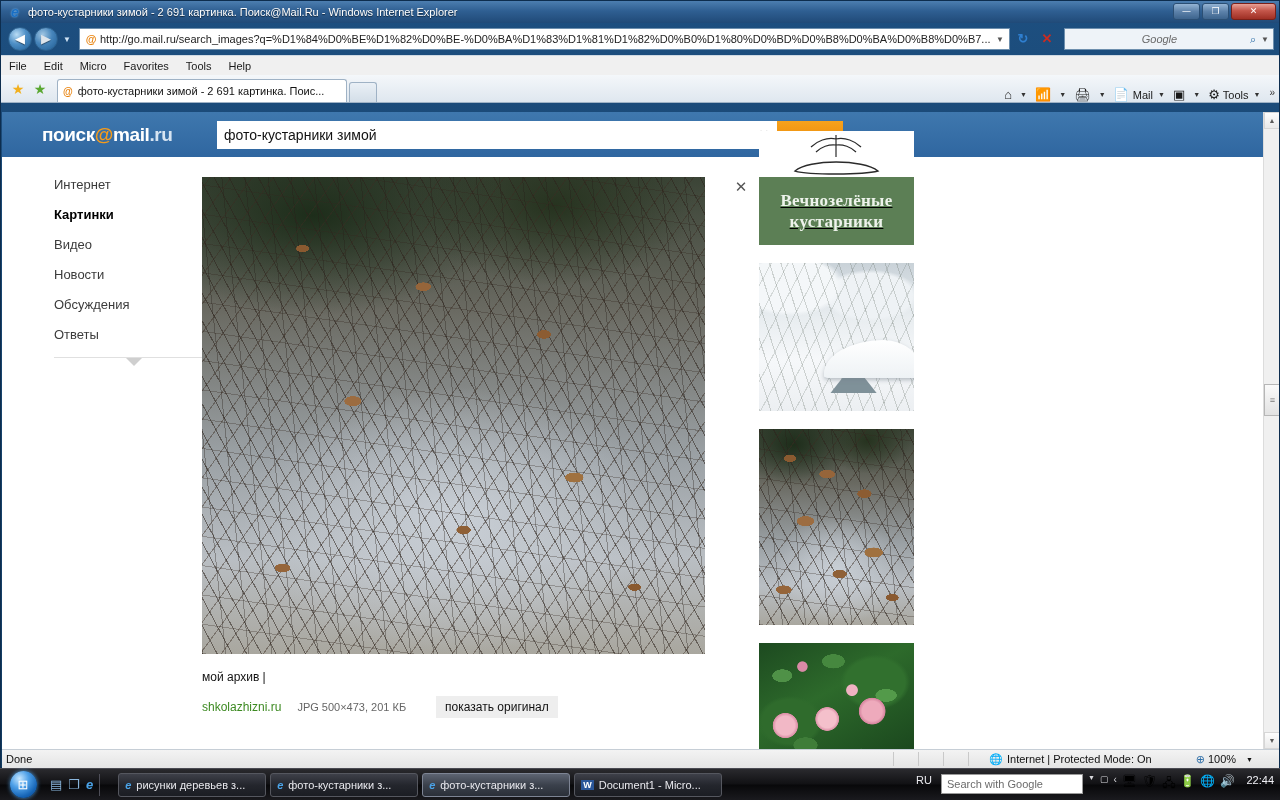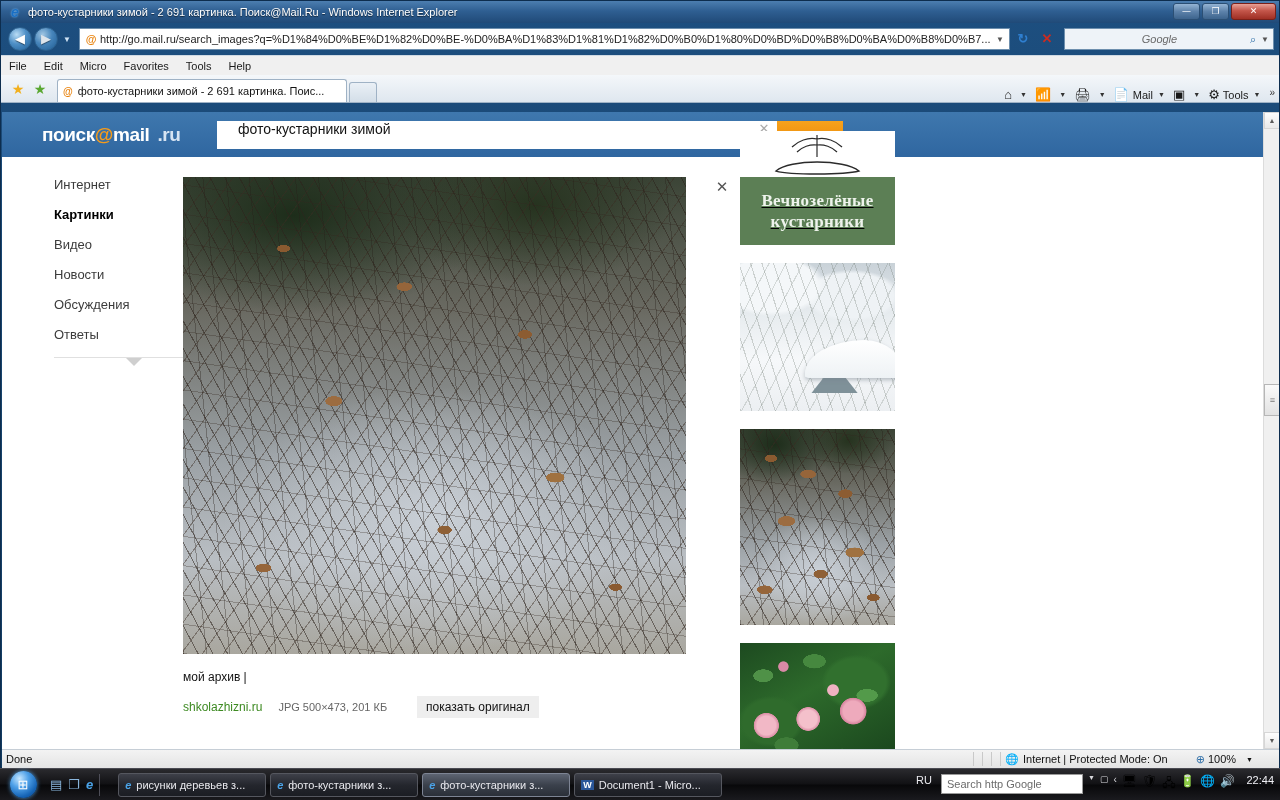--- a/index.html
+++ b/index.html
@@ -123,34 +123,34 @@
     background: #fff; overflow: hidden;
   }
   #page { position: absolute; left: 0; top: 0; width: 1261px; height: 637px; background: #fff; }
   
   #mru-header {
     height: 45px; background: linear-gradient(180deg,#3f78ae 0%,#2f66a0 100%);
     display: flex; align-items: center; padding-left: 40px;
   }
   #mru-logo { width: 175px; font-size: 19px; font-weight: bold; color: #fff; letter-spacing: -.4px; }
   #mru-logo .at { color: #f59b1b; }
-  #mru-logo .ru { color: #d6e4f2; padding-left: 8px; }
+  #mru-logo .ru { color: #d6e4f2; }
   #mru-search {
-    width: 560px; height: 28px; background: #fff; display: flex; 
-    padding-left: 21px;
+    width: 560px; height: 28px; background: #fff; display: flex; align-items: center;
+    padding-left: 7px;
   }
   #mru-query { flex: 1; font-size: 14px; color: #111; }
   #mru-clear { width: 26px; text-align: center; font-size: 13px; color: #aaa; }
   #mru-submit {
     width: 66px; height: 28px; background: linear-gradient(180deg,#f6a21d 0%,#ea8504 100%);
     color: #fff; font-size: 15px; text-align: center; line-height: 28px;
   }
   
   #mru-body { display: flex; padding-top: 20px; }
-  #sidebar { width: 181px; padding-left: 52px; }
+  #sidebar { width: 200px; padding-left: 52px; }
   .side-item { font-size: 13px; color: #3b3b3b; margin-bottom: 15px; }
   .side-item.active { font-weight: bold; color: #000; }
   #side-divider {
     width: 158px; height: 1px; background: #e0e0e0; margin-top: 5px; position: relative;
   }
   #side-arrow {
     position: absolute; left: 72px; top: 1px;
     width: 0; height: 0; border-left: 8px solid transparent;
     border-right: 8px solid transparent; border-top: 8px solid #cfcfcf;
   }
@@ -301,21 +301,21 @@
   #sb-thumb {
     position: absolute; top: 272px; left: 0; width: 16px; height: 32px;
     background: linear-gradient(180deg,#fafafa,#e2e2e2);
     border: 1px solid #b6b6b6; text-align: center; font-size: 9px; color: #777;
     line-height: 30px; letter-spacing: -1px;
   }
   
   #statusbar {
     position: absolute; left: 1px; top: 748px; width: 1277px; height: 19px;
     background: linear-gradient(180deg,#f3f3f3,#e4e4e4);
-    border-top: 1px solid #c6ced6; display: flex; align-items: center;
+    border-top: 1px solid #c6ced6; display: flex; align-items: center; gap: 16px;
   }
   #status-text { font-size: 11px; color: #111; padding-left: 4px; flex: 1; }
   .sb-sep { width: 1px; height: 14px; background: #c9c9c9; margin: 0 4px; }
   #status-zone { display: flex; align-items: center; font-size: 11px; color: #111; }
   #status-zone .globe { font-size: 11px; margin-right: 4px; }
   #status-zoom { display: flex; align-items: center; font-size: 11px; color: #111; margin-left: 28px; padding-right: 26px; }
   #status-zoom .zi { color: #2f6fa8; margin-right: 3px; }
   #status-zoom .zc { font-size: 7px; margin-left: 10px; }
   
   #taskbar {
@@ -575,21 +575,21 @@
       <span class="t-ico ie">e</span>
       <span class="t-label">фото-кустарники з...</span>
     </div>
     <div class="task">
       <span class="t-ico word">W</span>
       <span class="t-label">Document1 - Micro...</span>
     </div>
   </div>
   <div id="tray">
     <span class="lang">RU</span>
-    <div id="tray-search">Search http Google</div>
+    <div id="tray-search">Search with Google</div>
     <span class="tcaret">▼</span>
     <span class="tbox">▢</span>
     <span class="tchev">‹</span>
     <span class="tray-ico">🖥</span>
     <span class="tray-ico">🛡</span>
     <span class="tray-ico">🖧</span>
     <span class="tray-ico">🔋</span>
     <span class="tray-ico">🌐</span>
     <span class="tray-ico">🔊</span>
     <span id="clock">22:44</span>

